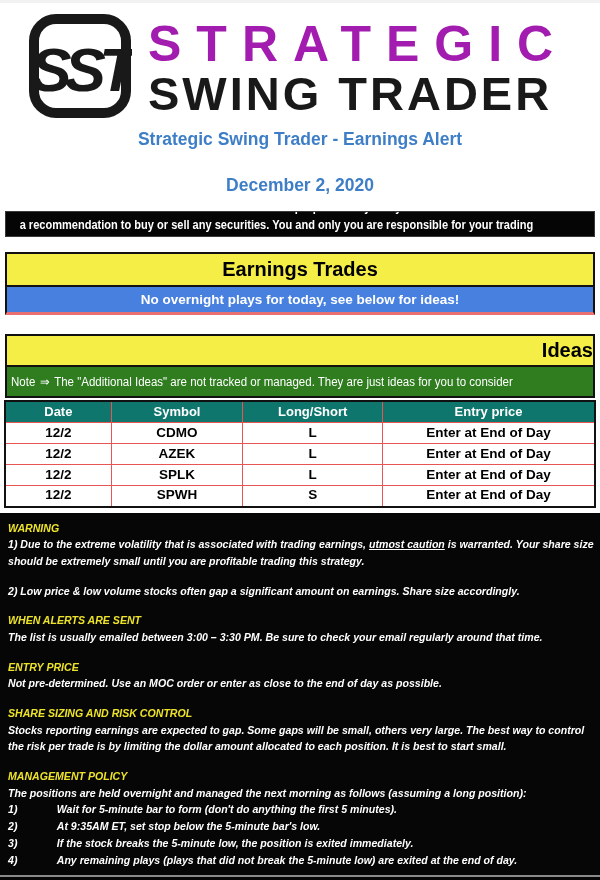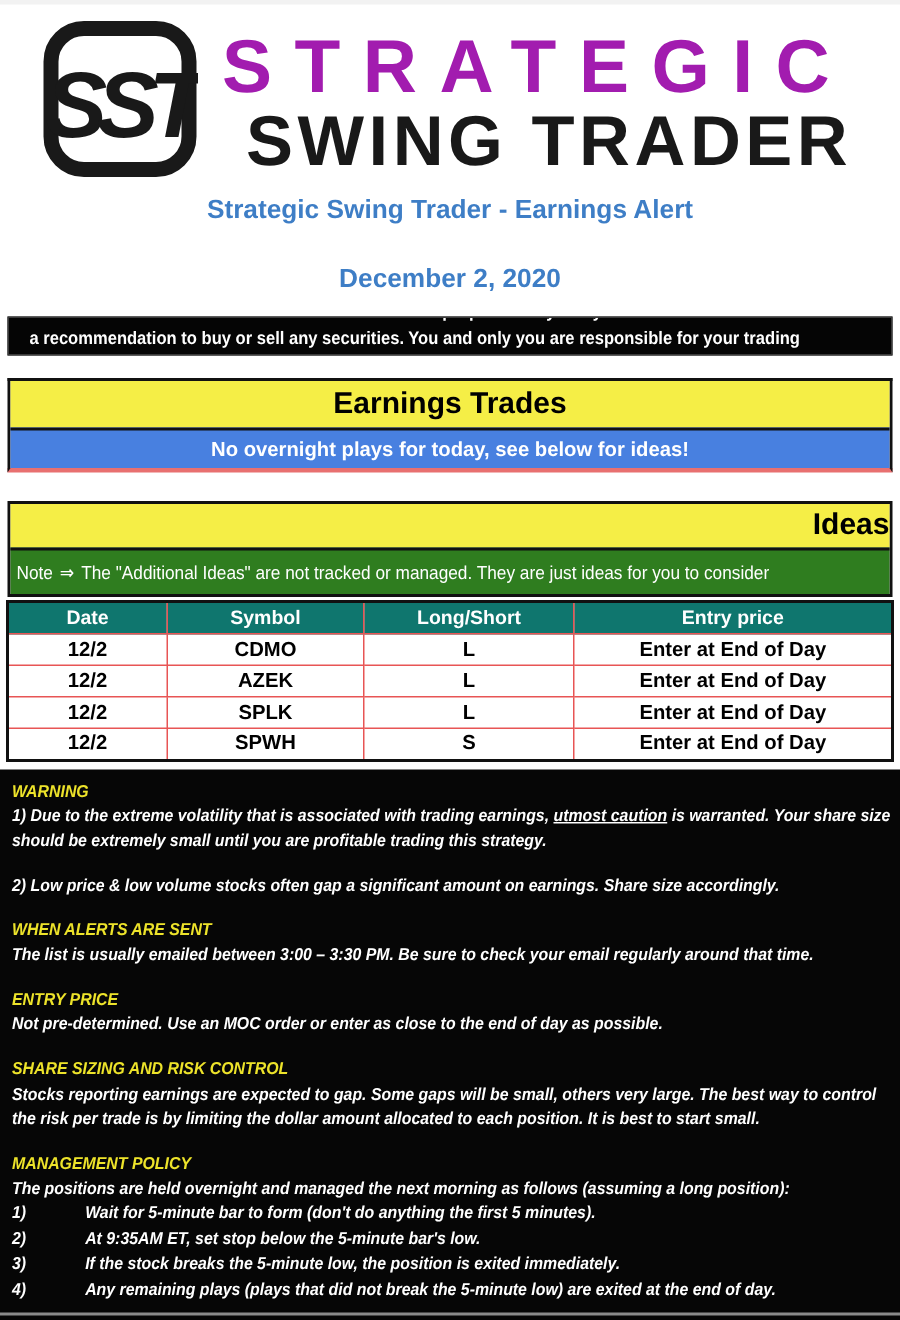--- a/index.html
+++ b/index.html
@@ -4,21 +4,21 @@
 <style>
   * { box-sizing: border-box; }
   html,body { margin:0; padding:0; background:#fff; }
   body { width:600px; font-family:"Liberation Sans", sans-serif; }
 
   .page { width:600px; height:880px; background:#fff; overflow:hidden;
           display:flex; flex-direction:column; }
   .top-strip { height:3px; background:#f2f2f2; flex:none; }
 
   
-  .brand-row { display:flex; align-items:center; gap:16px; padding:12px 8px 0 28px; height:118px; flex:none;text-align:right; }
+  .brand-row { display:flex; align-items:center; gap:16px; padding:12px 8px 0 28px; height:118px; flex:none; }
   .logo { flex:none; }
   .brand-text { display:flex; flex-direction:column; }
   .brand-line1 { font-size:50px; font-weight:bold; letter-spacing:15px; color:#a21caf; line-height:1.02; white-space:nowrap; }
   .brand-line2 { font-size:47px; font-weight:bold; letter-spacing:3px; color:#191919; line-height:1.0; white-space:nowrap; }
 
   .doc-title { margin-top:8px; text-align:center; color:#3E7EC6; font-weight:bold; font-size:17.5px; flex:none; }
   .doc-date  { margin-top:25px; text-align:center; color:#3E7EC6; font-weight:bold; font-size:17.5px; flex:none; }
 
   
   .condense { transform:scaleX(0.92); transform-origin:0 50%; }

